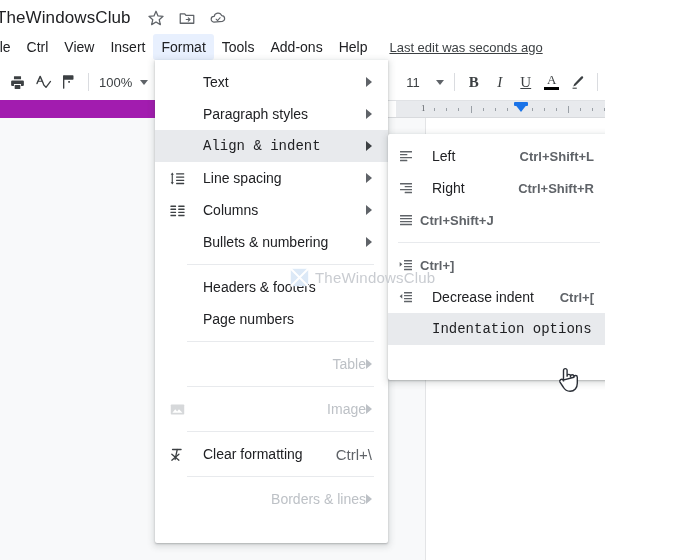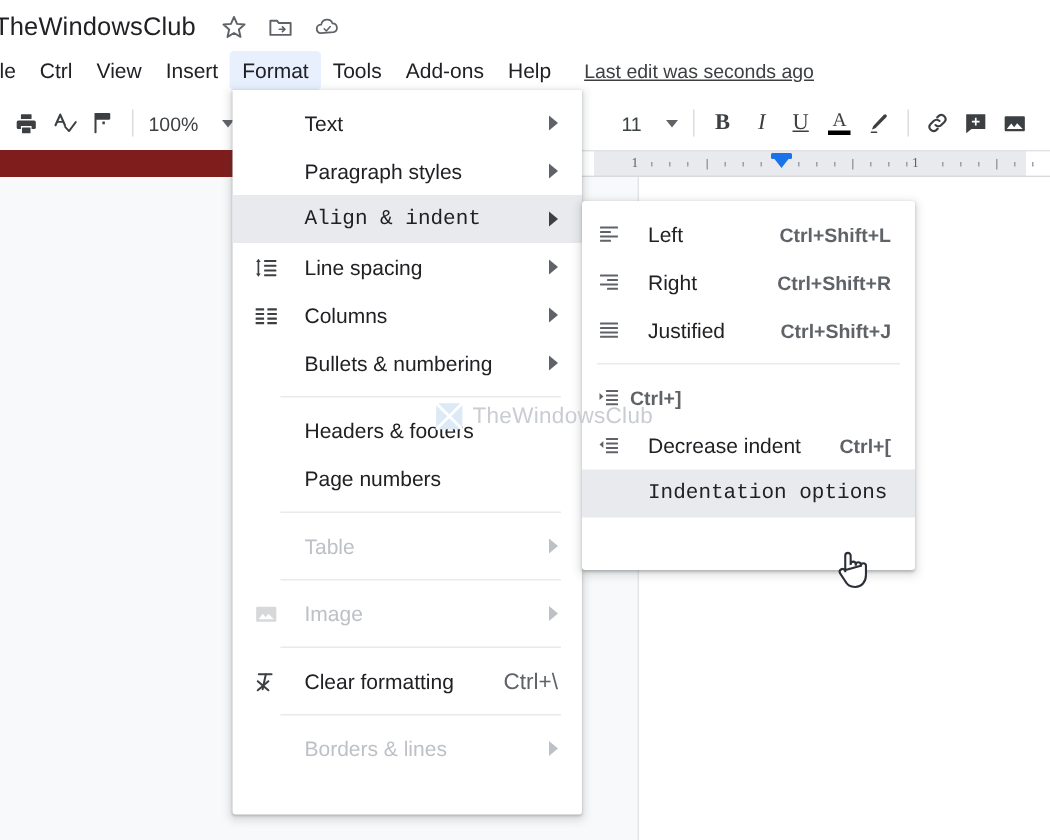--- a/index.html
+++ b/index.html
@@ -8,24 +8,24 @@
     width: 700px;
     height: 560px;
     overflow: hidden;
     background: #ffffff;
     font-family: "Liberation Sans", sans-serif;
     -webkit-font-smoothing: antialiased;
   }
 
   #app {
     position: relative;
-    width: 700px;
+    width: 605px;
     height: 560px;
     overflow: hidden;
-    background: #7f1d1d;
+    background: #a21caf;
   }
 
   
   .header-band {
     position: absolute;
     left: 0; top: 0;
     width: 700px; height: 100px;
     background: #ffffff;
     box-sizing: border-box;
   }
@@ -101,21 +101,21 @@
   }
   .tb-sep {
     width: 1px; height: 18px;
     background: #dadce0;
     margin: 0 6px;
     flex: none;
   }
   .zoom-box {
     display: inline-flex;
     align-items: center;
-    gap: 16px;
+    gap: 8px;
     font-size: 13px;
     color: #3c4043;
     padding: 3px 4px;
     border-radius: 3px;
   }
   .caret {
     width: 0; height: 0;
     border-left: 4px solid transparent;
     border-right: 4px solid transparent;
     border-top: 5px solid #5f6368;
@@ -219,21 +219,21 @@
     position: relative;
     display: flex;
     align-items: center;
     height: 32px;
     padding: 0 0 0 14px;
     font-size: 14px;
     color: #202124;
     box-sizing: border-box;
   }
   .mi.hl { background: #e8eaed; font-family: Liberation Mono, monospace; }
-  .mi.disabled { color: #bdc1c6; }
+  .mi.disabled { color: #bdc1c6; text-align: right; }
   .mi .mi-icon {
     width: 22px;
     display: inline-flex;
     align-items: center;
     justify-content: flex-start;
     flex: none;
   }
   .mi .mi-label {
     flex: 1;
     padding-left: 12px;
@@ -621,21 +621,20 @@
 
     <div class="mi">
       <span class="mi-icon">
         <svg width="16" height="16" viewBox="0 0 24 24" fill="#5f6368">
           <rect x="3" y="4.6" width="18" height="2" rx=".4"></rect>
           <rect x="3" y="9" width="18" height="2" rx=".4"></rect>
           <rect x="3" y="13.4" width="18" height="2" rx=".4"></rect>
           <rect x="3" y="17.8" width="18" height="2" rx=".4"></rect>
         </svg>
       </span>
-      <span class="mi-label">Justified</span>
       <span class="mi-accel">Ctrl+Shift+J</span>
     </div>
 
     <div class="mdiv" style="margin-left:10px;margin-right:10px;"></div>
 
     <div class="mi">
       <span class="mi-icon">
         <svg width="16" height="16" viewBox="0 0 24 24" fill="#5f6368">
           <rect x="9" y="4.6" width="12" height="2" rx=".4"></rect>
           <rect x="9" y="9" width="12" height="2" rx=".4"></rect>

